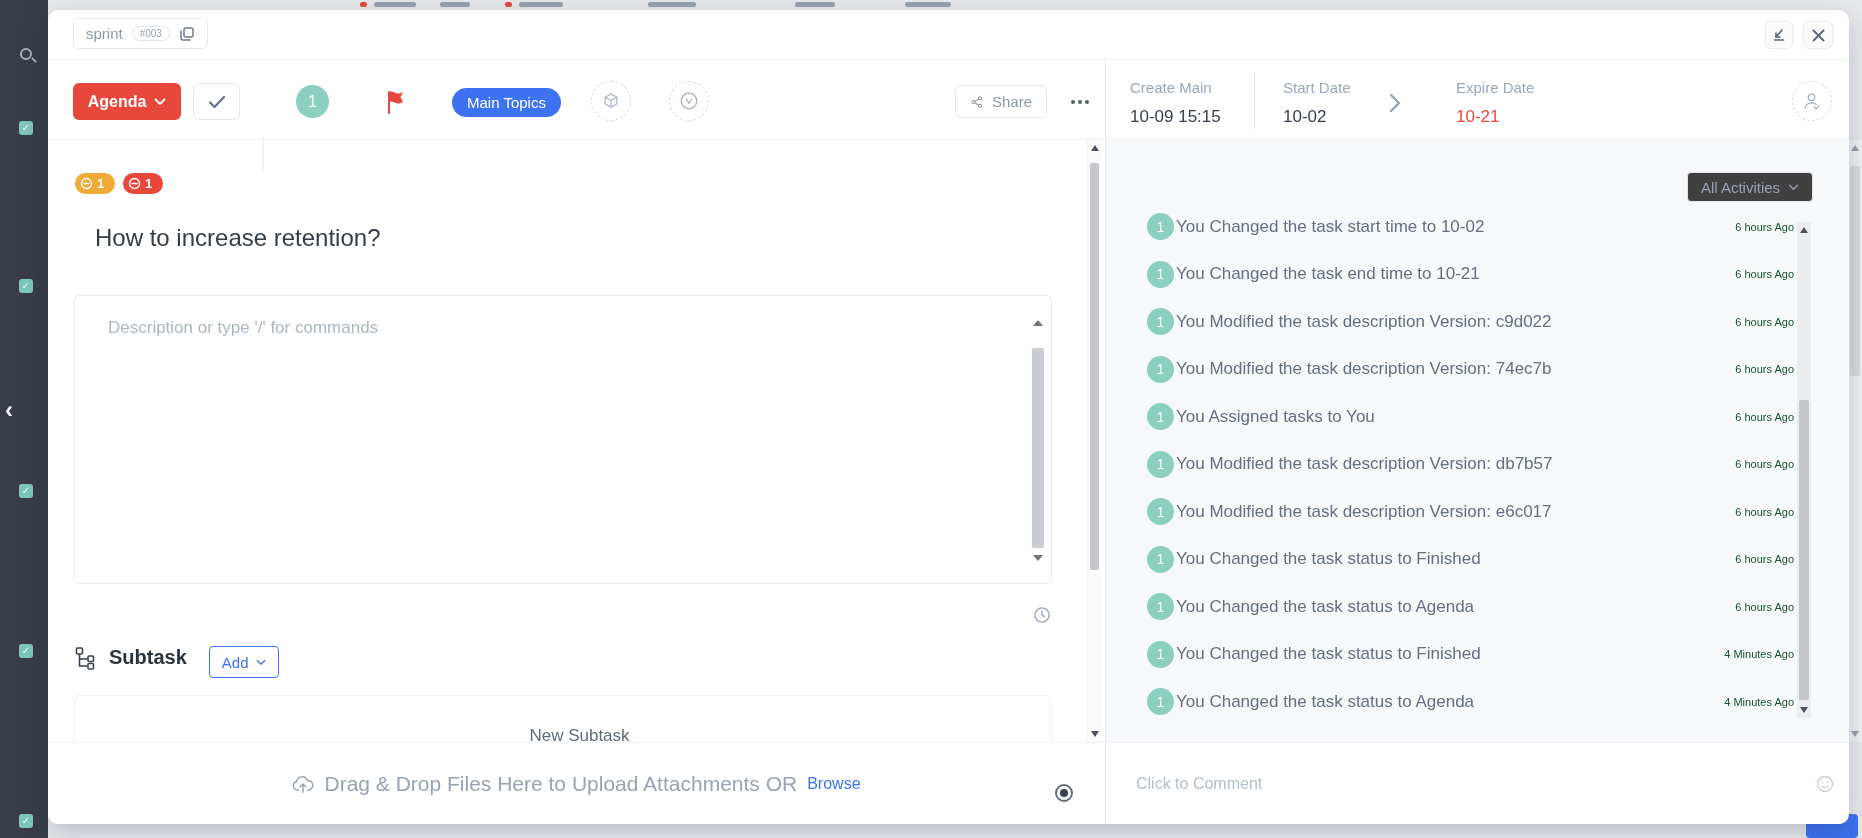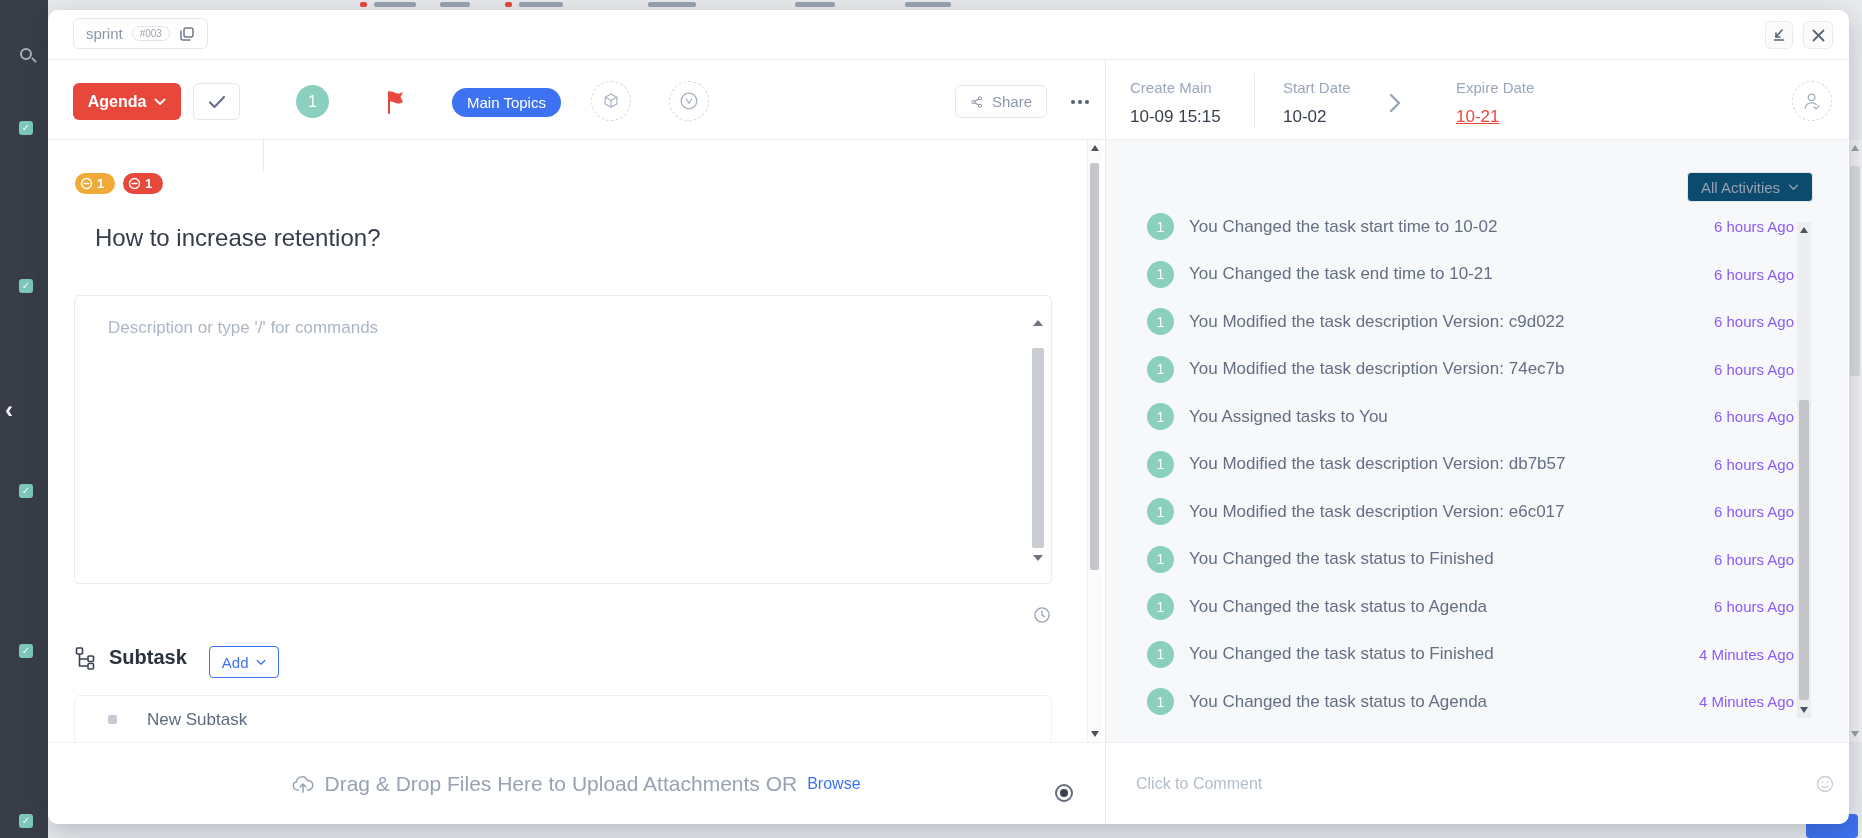--- a/index.html
+++ b/index.html
@@ -36,21 +36,21 @@
   .vdiv { position:absolute; background:#e8ebf0; width:1px; }
   .avatar { position:absolute; left:248px; top:75px; width:33px; height:33px; border-radius:50%; background:#8bcfbf; color:#fff; font-size:16px; display:flex; align-items:center; justify-content:center; }
   .flag-wrap { position:absolute; left:336px; top:79px; width:24px; height:26px; cursor:pointer; }
   .topic-pill { position:absolute; left:404px; top:78px; height:29px; background:#3d72f2; border-radius:15px; color:#fff; font-size:15px; display:flex; align-items:center; padding:0 15px; cursor:pointer; }
   .dash-circle { position:absolute; width:40px; height:40px; top:71px; border:1px dashed #d6dae2; border-radius:50%; display:flex; align-items:center; justify-content:center; cursor:pointer; background:#fff; }
   .share-btn { position:absolute; left:907px; top:75px; height:33px; border:1px solid #e3e7ed; background:#fff; border-radius:6px; color:#8c97a8; font-size:15px; display:flex; align-items:center; gap:8px; padding:0 14px; cursor:pointer; font-family:inherit; }
   .more-btn { position:absolute; left:1012px; top:75px; height:33px; width:40px; display:flex; align-items:center; justify-content:center; gap:3px; cursor:pointer; background:none; border:none; }
   .more-btn i { width:4px; height:4px; border-radius:50%; background:#555f6f; }
   .date-label { color:#9aa6bb; font-size:15px; position:absolute; top:69px; white-space:nowrap; }
   .date-value { color:#363d4c; font-size:17px; position:absolute; top:97px; white-space:nowrap; }
-  .date-value.red { color:#e8483c;text-decoration:underline; }
+  .date-value.red { color:#e8483c; }
   .date-chevron { position:absolute; left:1340px; top:82px; }
   .assignee-circle { left:1744px; }
 
   
   .left-panel-border { position:absolute; left:1057px; top:50px; height:764px; width:1px; background:#e8ebf0; }
   .right-panel { position:absolute; left:1058px; top:130px; width:742px; height:602px; background:#f7f8fa; }
 
   
   .badges { position:absolute; left:27px; top:163px; display:flex; gap:8px; }
   .badge { height:21px; min-width:40px; border-radius:11px; color:#fff; font-size:13px; font-weight:bold; display:flex; align-items:center; gap:4px; padding:0 8px 0 5px; cursor:pointer; }
@@ -62,41 +62,41 @@
   .fakebar .tri-up { border-bottom:6px solid #6f7680; top:0; }
   .fakebar .tri-down { border-top:6px solid #6f7680; bottom:0; }
   .fakebar .thumb { position:absolute; left:1px; right:1px; background:#c9ccd2; border-radius:2px; }
   .desc-scroll { right:6px; top:24px; bottom:22px; width:14px; }
   .desc-scroll .thumb { top:28px; height:200px; }
   .history-icon { position:absolute; left:984px; top:595px; width:20px; height:20px; cursor:pointer; }
   .subtask-head { position:absolute; left:27px; top:636px; display:flex; align-items:flex-start; gap:12px; }
   .subtask-title { font-size:20px; font-weight:bold; color:#2b3240; }
   .add-btn { height:32px; border:1px solid #3d72f2; border-radius:4px; background:#fff; color:#3d72f2; font-size:15px; display:flex; align-items:center; gap:7px; padding:0 12px; cursor:pointer; font-family:inherit; margin-left:10px; }
   .subtask-card { position:absolute; left:26px; top:685px; width:978px; height:60px; border:1px solid #edf0f4; border-radius:6px 6px 0 0; }
-  .subtask-row { display:flex; align-items:center; height:47px; padding-left:33px; gap:30px; cursor:pointer; }
+  .subtask-row { display:flex; align-items:center; height:47px; padding-left:33px; gap:30px; cursor:pointer;flex-direction:column; }
   .subtask-bullet { width:9px; height:9px; background:#c6ccd6; border-radius:2px; }
   .subtask-text { font-size:17px; color:#5f6b7d; }
 
   
   .panel-scroll { position:absolute; width:14px; background:#fbfbfd; border-left:1px solid #f1f1f3; }
   .left-scroll { left:1039px; top:130px; height:602px; }
   .panel-scroll .tri-up, .panel-scroll .tri-down { position:absolute; left:50%; transform:translateX(-50%); width:0; height:0; border-left:4px solid transparent; border-right:4px solid transparent; }
   .panel-scroll .tri-up { border-bottom:6px solid #4c535e; top:5px; }
   .panel-scroll .tri-down { border-top:6px solid #4c535e; bottom:5px; }
   .panel-scroll .thumb { position:absolute; left:2px; right:2px; background:#c4c6ca; border-radius:2px; }
   .left-scroll .thumb { top:23px; height:407px; }
 
   
-  .filter-btn { position:absolute; left:1639px; top:162px; width:126px; height:30px; background:#0c4a6e; border:1px solid #e3e7ed; border-radius:4px; color:#98a2b3; font-size:15px; display:flex; align-items:center; justify-content:center; gap:8px; cursor:pointer; font-family:inherit; }
+  .filter-btn { position:absolute; left:1639px; top:162px; width:126px; height:30px; background:#404040; border:1px solid #e3e7ed; border-radius:4px; color:#98a2b3; font-size:15px; display:flex; align-items:center; justify-content:center; gap:8px; cursor:pointer; font-family:inherit; }
   .activity-viewport { position:absolute; left:1058px; top:202px; width:690px; height:530px; overflow:hidden; }
   .activity-list { margin-top:-9px; }
   .activity-row { height:47.5px; display:flex; align-items:center; padding:0 2px 0 41px; }
   .act-avatar { width:27px; height:27px; border-radius:50%; background:#8bcfbf; color:#fff; font-size:14px; display:flex; align-items:center; justify-content:center; flex:none; }
-  .act-text { font-size:17px; color:#646f83; margin-left:15px; white-space:nowrap; }
-  .act-time { margin-left:auto; font-size:15px; color:#8b5cf6; white-space:nowrap; }
+  .act-text { font-size:17px; color:#646f83; margin-left:2px; white-space:nowrap; }
+  .act-time { margin-left:auto; font-size:11px; color:#14532d; white-space:nowrap; }
   .right-scroll { left:1749px; top:212px; height:496px; background:#ebedef; border:none; }
   .right-scroll .thumb { top:178px; height:300px; }
 
   
   .bottom-left { position:absolute; left:0; top:732px; width:1057px; height:82px; background:#fff; border-top:1px solid #eef0f4; display:flex; align-items:center; justify-content:center; gap:10px; }
   .upload-hint { font-size:21px; color:#98a2b3; }
   .browse-link { font-size:16px; color:#3d72f2; cursor:pointer; text-decoration:none;text-align:center; }
   .record-icon { position:absolute; left:1007px; top:774px; width:18px; height:18px; border:2px solid #646e7e; border-radius:50%; cursor:pointer; }
   .record-icon::after { content:""; position:absolute; left:3px; top:3px; width:8px; height:8px; border-radius:50%; background:#3a4150; }
   .bottom-right { position:absolute; left:1058px; top:732px; width:742px; height:82px; background:#fff; border-top:1px solid #eef0f4; display:flex; align-items:center; padding-left:30px; cursor:text; }

